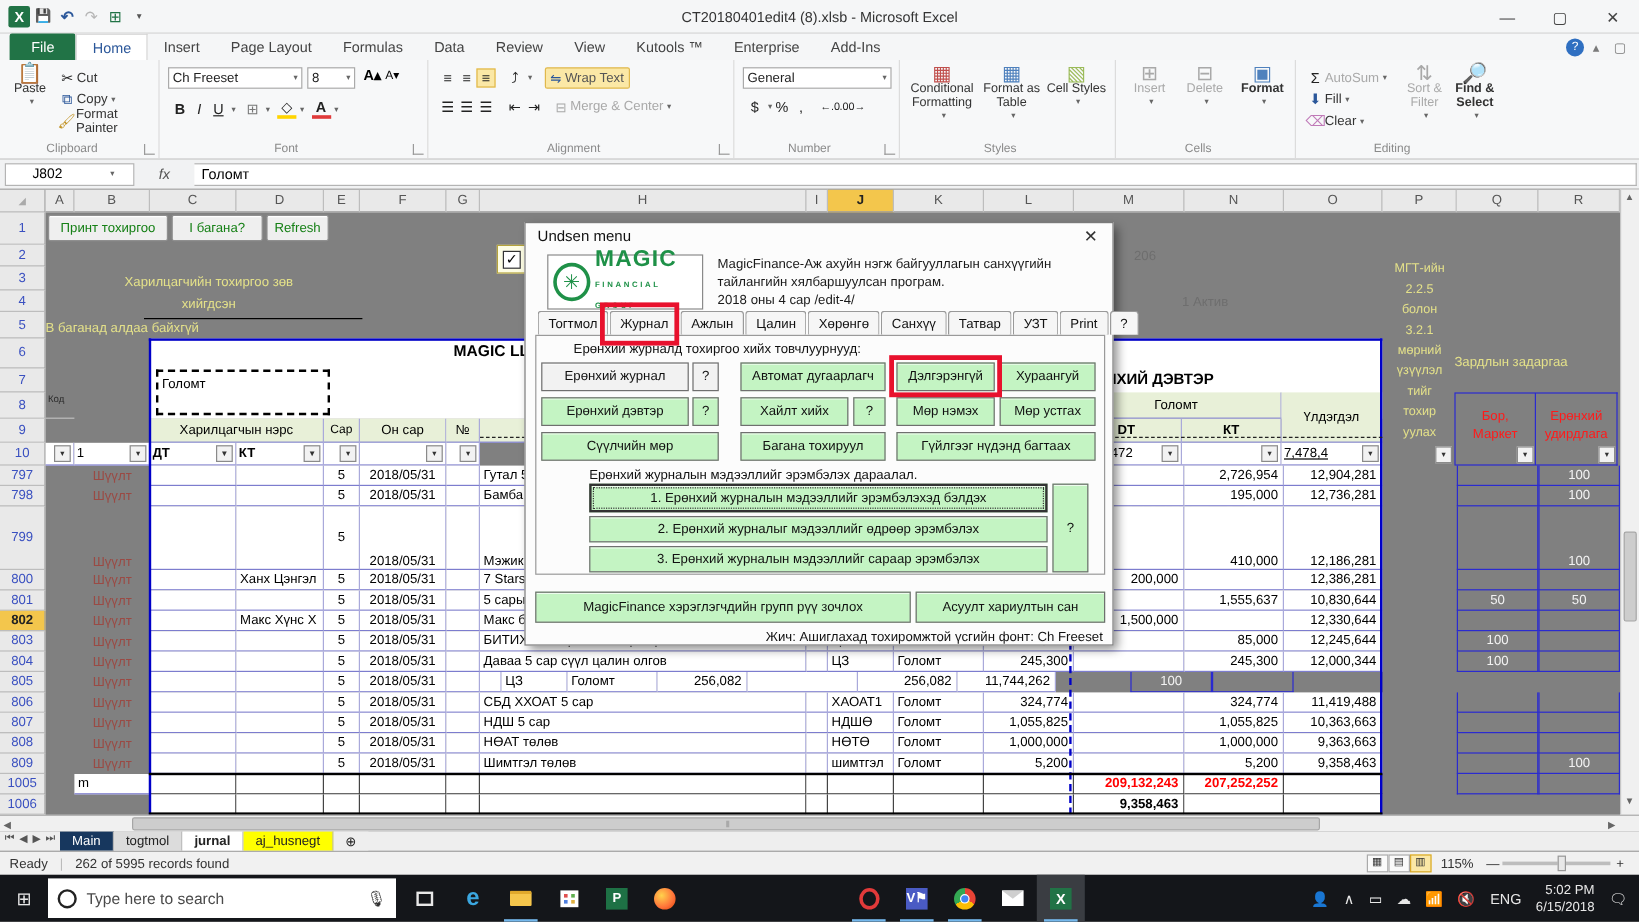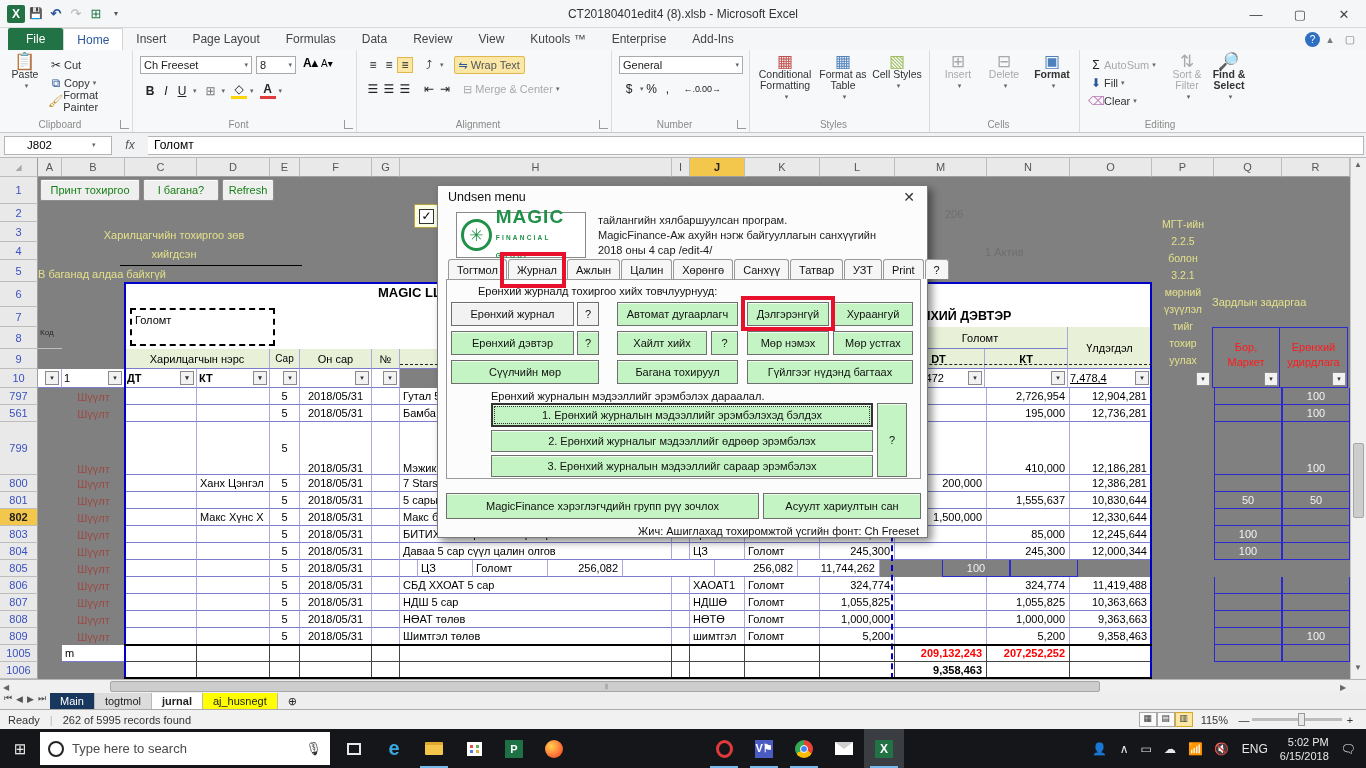--- a/index.html
+++ b/index.html
@@ -289,21 +289,21 @@
       </div>
     <div class="glabel">Editing</div>
   </div>
 </div>
 
 <div class="abs" id="formulabar">
   <div id="namebox" style="margin-left:4px;">
       <span>J802</span>
       <span class="dd" style="margin-left:40px;">▾</span>
     </div>
-  <div style="width:36px;text-align:center;font-style:italic;font-size:12px;color:#555;">fx</div>
+  <div style="width:50px;text-align:center;font-style:italic;font-size:12px;color:#555;">fx</div>
   <div id="fx-val" style="margin-right:2px;">Голомт</div>
 </div>
 
 <div class="abs" id="sheet">
   <div class="rhcell abs" style="left:0;top:0;height:19px;">
       <span style="color:#aaa;font-size:8px;">◢</span>
     </div>
   <div id="colheads" style="left:38px;">
       <div class="ch" style="width: 24px;">A</div>
       <div class="ch" style="width: 63px;">B</div>
@@ -463,21 +463,21 @@
         <div class="cell w lft" style="width: 75px; height: 17px;"></div>
         <div class="cell w num" style="width: 75px; height: 17px;"></div>
         <div class="cell w num" style="width: 92px; height: 17px;"></div>
         <div class="cell w num" style="width: 83px; height: 17px;">2,726,954</div>
         <div class="cell w num" style="width: 82px; height: 17px;">12,904,281</div>
         <div class="cell g" style="width: 62px; height: 17px;"></div>
         <div class="cell qr c-white ctr" style="width: 68px; height: 17px;"></div>
         <div class="cell qr c-white ctr" style="width: 68px; height: 17px;">100</div>
       </div>
       <div class="row" style="top: 17px;">
-        <div class="rhcell" style="height: 17px;">561</div>
+        <div class="rhcell" style="height: 17px;">798</div>
         <div class="cell g" style="width: 24px; height: 17px;"></div>
         <div class="cell g c-maroon ctr" style="width: 63px; height: 17px;">Шүүлт</div>
         <div class="cell w" style="width: 72px; height: 17px;"></div>
         <div class="cell w lft" style="width: 73px; height: 17px;"></div>
         <div class="cell w ctr" style="width: 30px; height: 17px;">5</div>
         <div class="cell w ctr" style="width: 72px; height: 17px;">2018/05/31</div>
         <div class="cell w" style="width: 28px; height: 17px;"></div>
         <div class="cell w lft" style="width: 272px; height: 17px;">Бамба</div>
         <div class="cell w" style="width: 18px; height: 17px;"></div>
         <div class="cell w lft" style="width: 55px; height: 17px;"></div>
@@ -895,22 +895,22 @@
     <span id="dlg-close">✕</span>
   </div>
   <div class="abs flex" style="left:18px;top:26px;width:130px;height:46px;border:1px solid #8a8a8a;background:#fff;">
     <span style="width:32px;height:32px;border:3px solid #1f9148;border-radius:50%;color:#1f9148;font-size:17px;display:flex;align-items:center;justify-content:center;margin:0 4px;">✳</span>
     <span>
       <b style="color:#1f9148;font-size:19px;letter-spacing:1px;display:block;line-height:18px;">MAGIC</b>
       <span style="color:#1f9148;font-size:6.5px;letter-spacing:2.2px;font-weight:bold;">FINANCIAL GROUP</span>
     </span>
   </div>
   <div class="abs" style="left:160px;top:27px;width:325px;font-size:11px;line-height:15px;color:#1a1a1a;">
-    <div>тайлангийн хялбаршуулсан програм.</div>
-      <div>MagicFinance-Аж ахуйн нэгж байгууллагын санхүүгийн</div>
+    <div>MagicFinance-Аж ахуйн нэгж байгууллагын санхүүгийн</div>
+      <div>тайлангийн хялбаршуулсан програм.</div>
       <div>2018 оны 4 сар /edit-4/</div>
   </div>
   <div class="abs flex" style="left:10px;top:73px;" id="dlg-tabs">
       <div class="dtab">Тогтмол</div>
       <div class="dtab">Журнал</div>
       <div class="dtab">Ажлын</div>
       <div class="dtab">Цалин</div>
       <div class="dtab">Хөрөнгө</div>
       <div class="dtab">Санхүү</div>
       <div class="dtab">Татвар</div>

